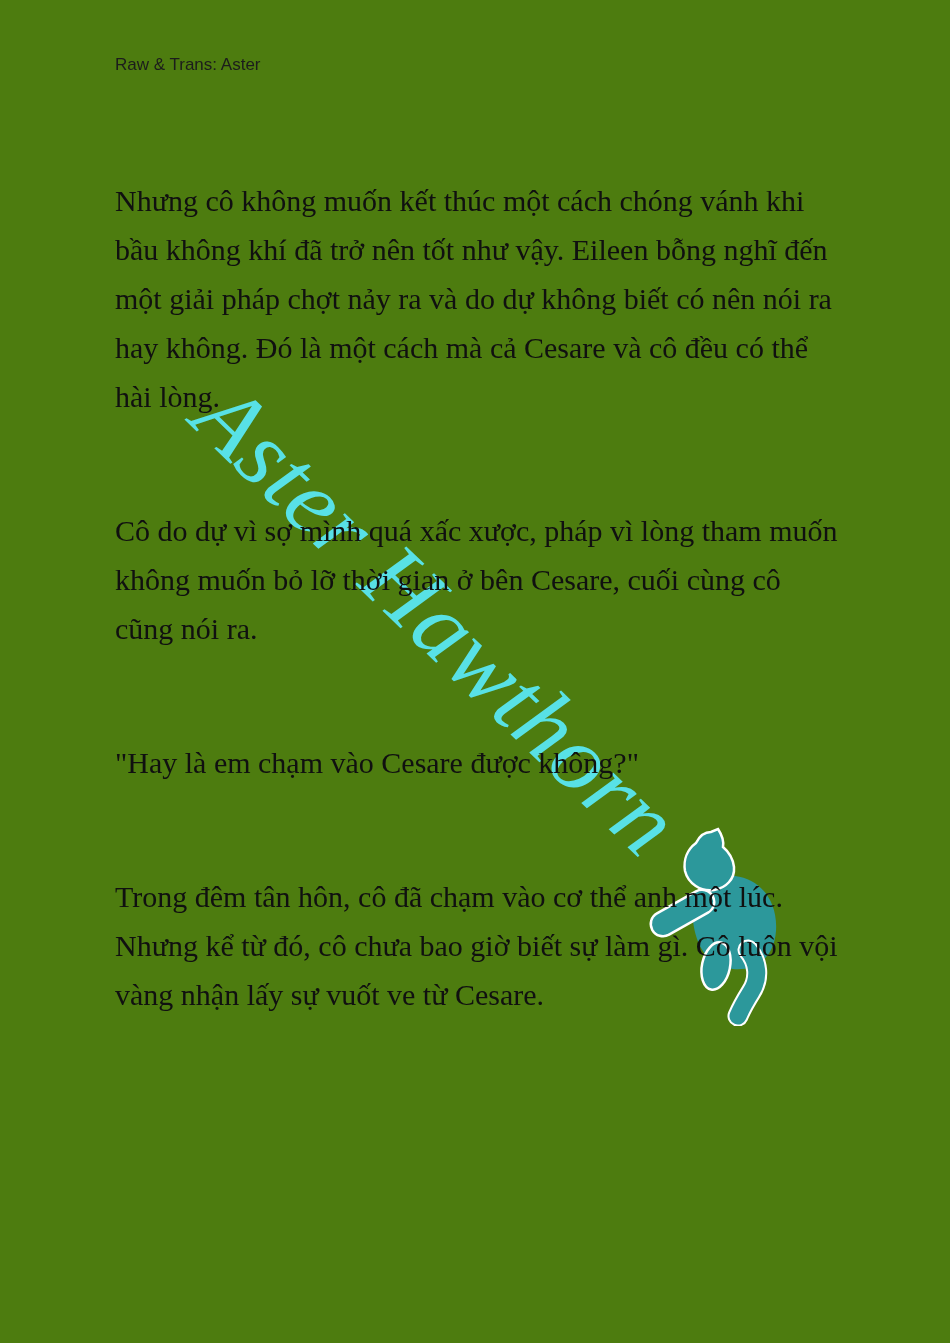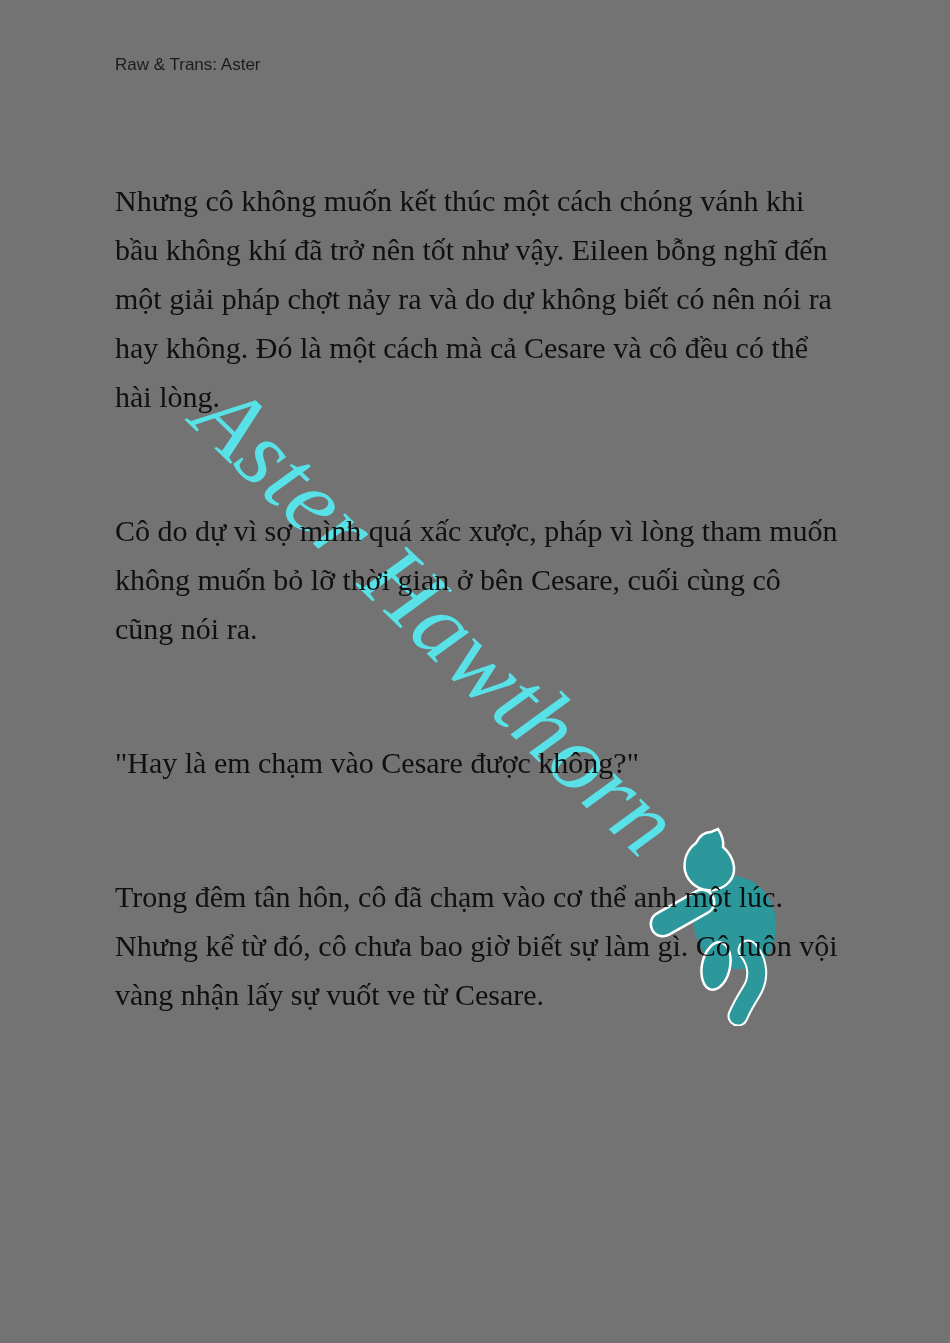--- a/index.html
+++ b/index.html
@@ -1,19 +1,19 @@
 <!DOCTYPE html>
 <html><head>
 <meta charset="utf-8">
 <style>
   html, body { margin:0; padding:0; background:#ffffff; }
   .page {
     position:relative;
     width:950px; height:1343px;
-    background:#737373;
+    background:#4d7c0f;
     overflow:hidden;
     font-family:"Liberation Serif", serif;
   }
   .credit {
     position:absolute;
     left:115px; top:55px;
     font-family:"Liberation Sans", sans-serif;
     font-size:17px;
     color:#1c1c1c;
     z-index:3;

